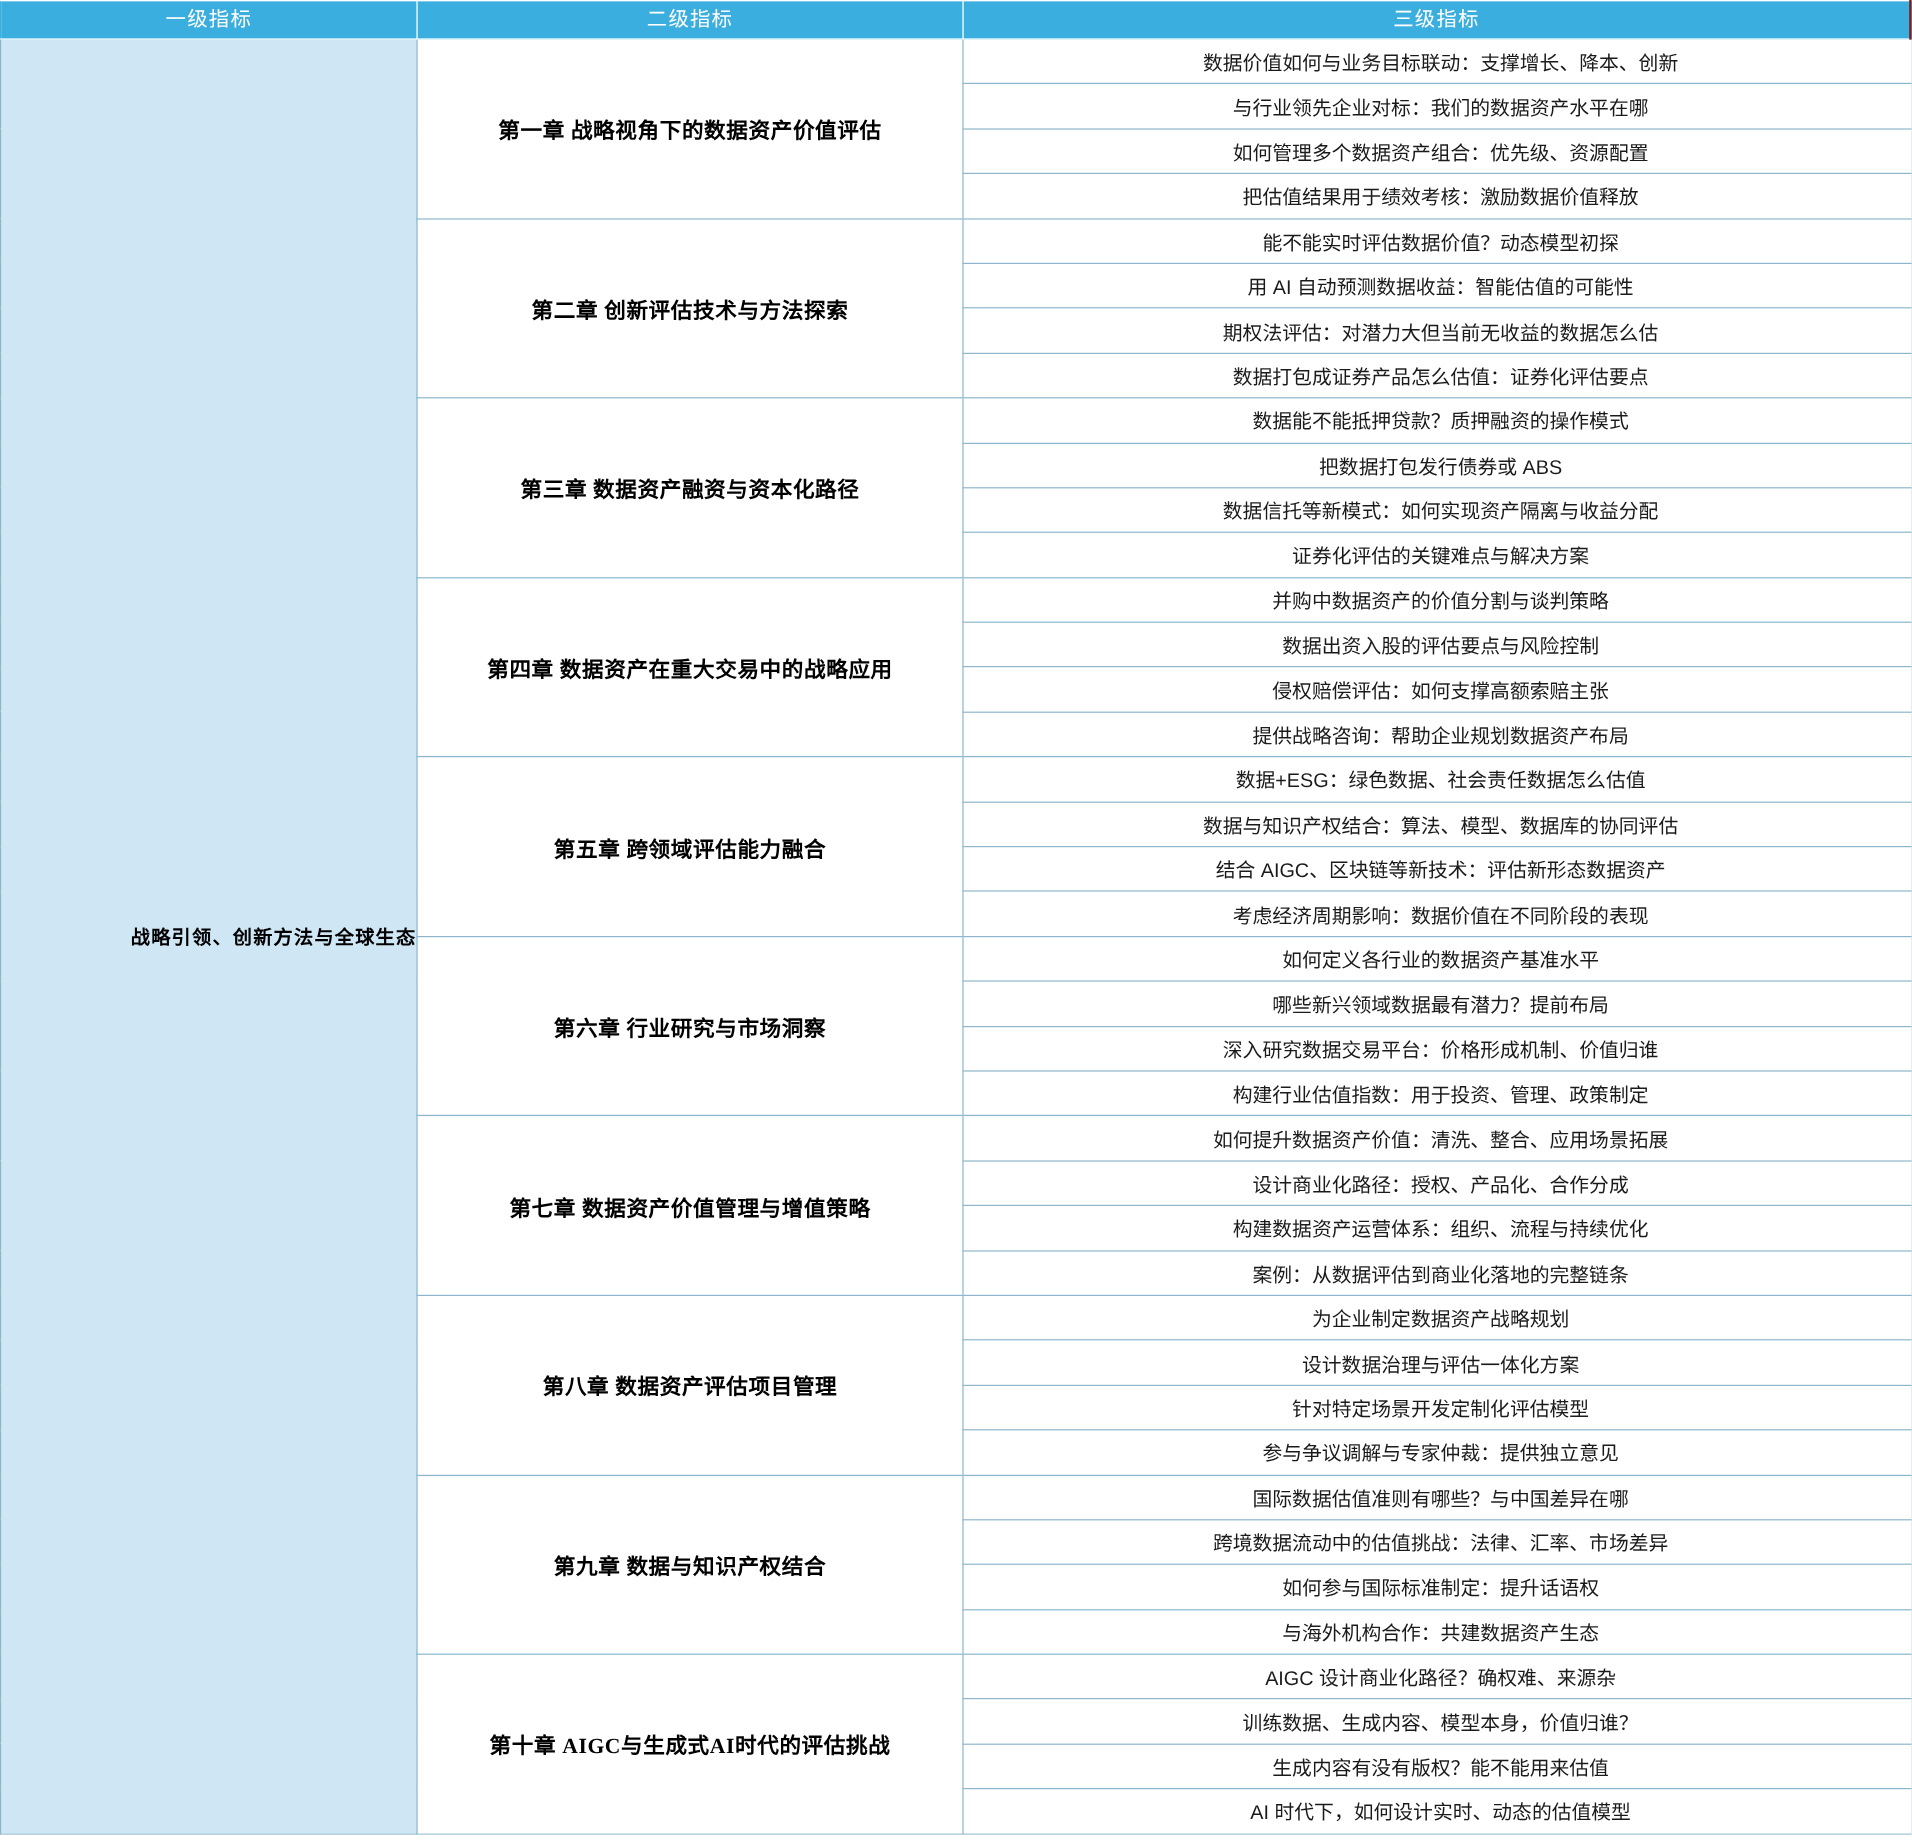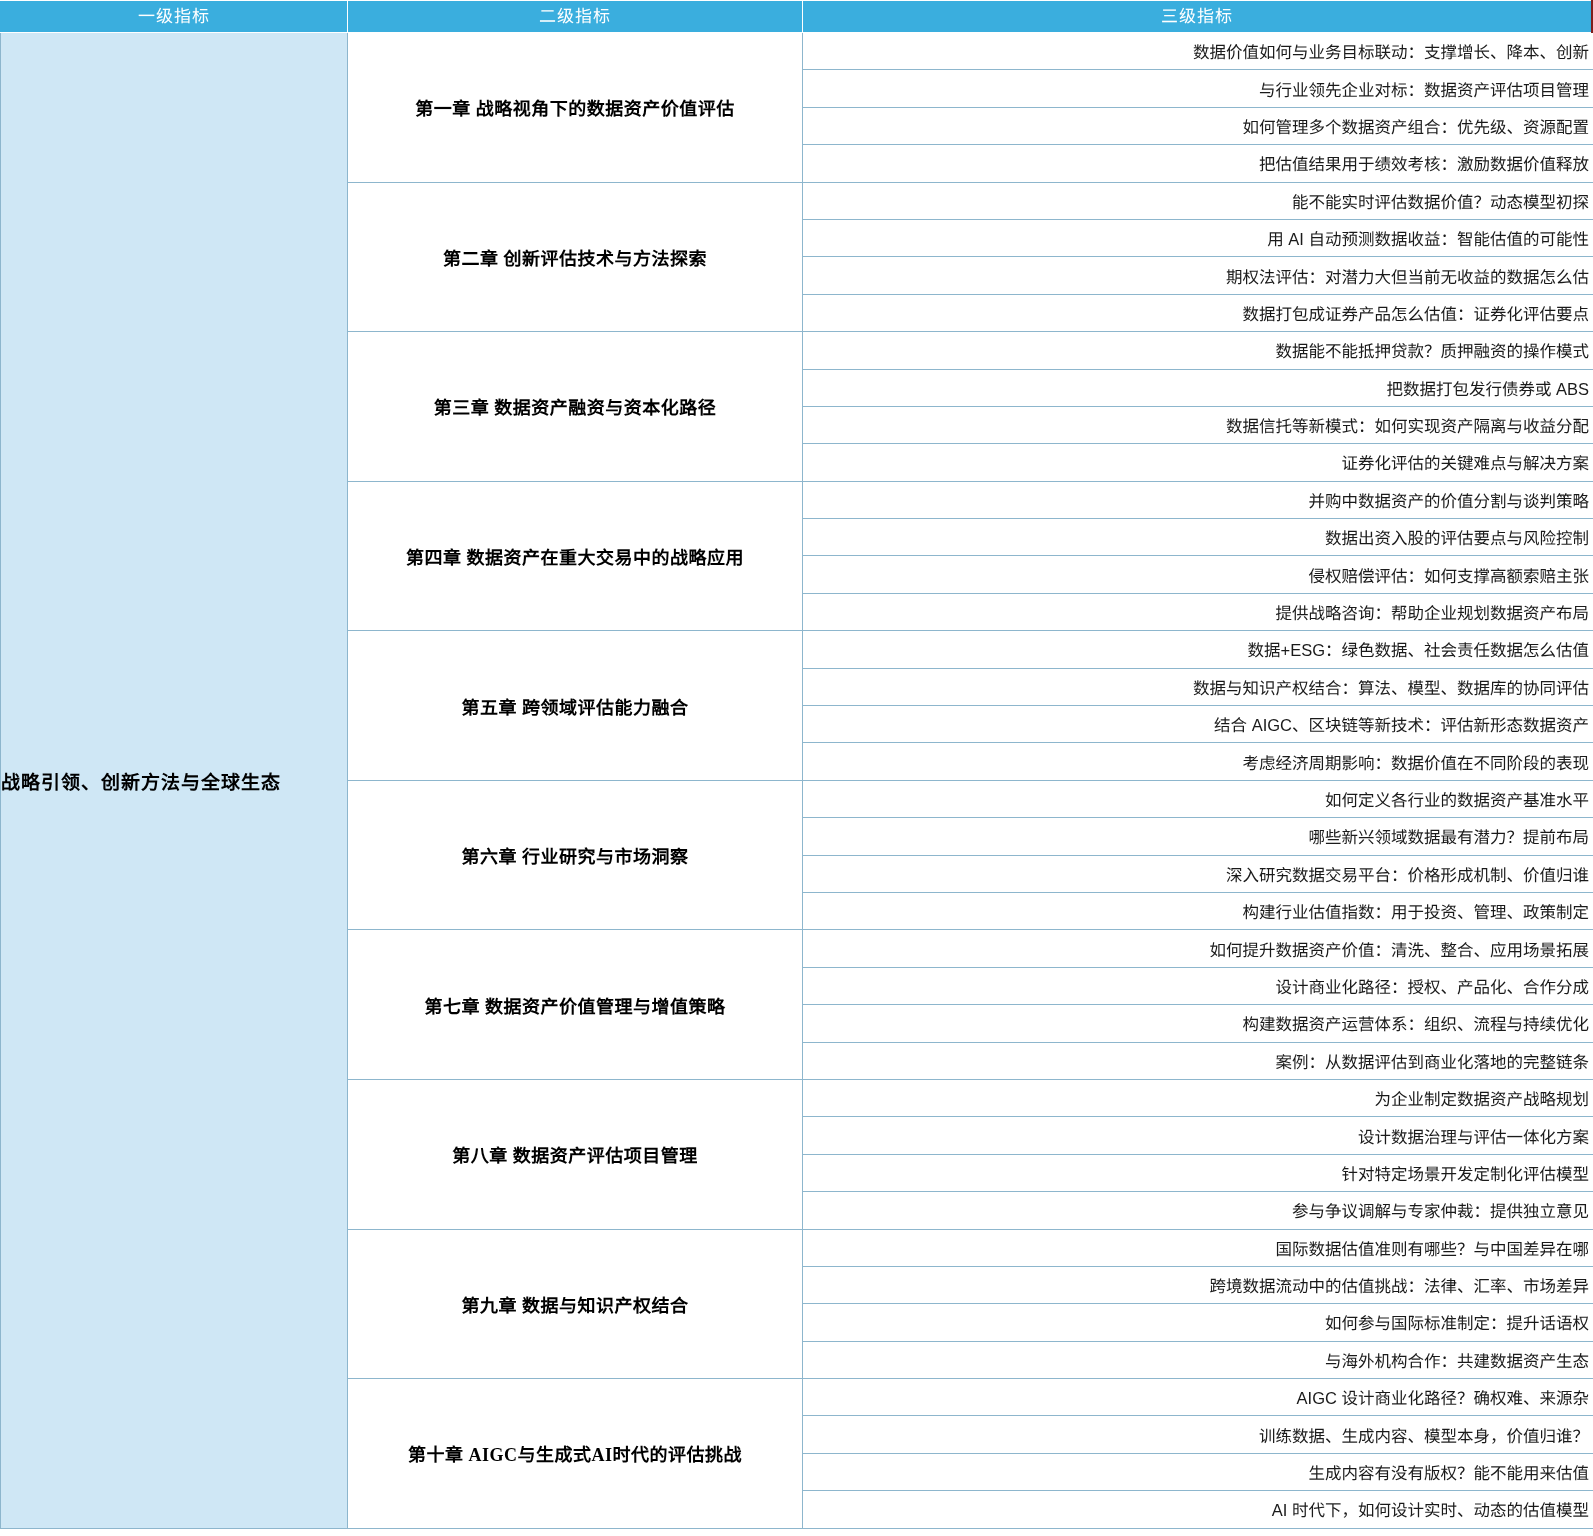--- a/index.html
+++ b/index.html
@@ -40,38 +40,38 @@
   thead th.h1 { border-left: 1px solid #3aaede; }
   thead th.h3 { border-right: 5px solid #7f1d1d; }
 
   td {
     border: 1px solid #8db6cd;
     padding: 0;
     vertical-align: middle;
   }
   td.lvl1 {
     background: #cfe7f5;
-    text-align: left;
-    font-size: 19px;
+    text-align: right;
+    font-size: 16px;
     font-weight: bold;
     color: #000000;
     letter-spacing: 1px;
   }
   td.lvl2 {
     background: #ffffff;
     text-align: center;
     font-size: 18px;
     font-weight: bold;
     color: #000000;
     letter-spacing: 0.5px;
     padding: 0 8px;
   }
   td.lvl3 {
     background: #ffffff;
-    text-align: right;
+    text-align: center;
     font-size: 16.5px;
     color: #1a1a1a;
     height: 36.4px;
     padding: 0 4px 0 9px;
     font-family: "Liberation Sans", sans-serif;
     white-space: nowrap;
   }
 </style>
 </head>
 <body>
@@ -90,21 +90,21 @@
         <th class="h3">三级指标</th>
       </tr>
     </thead>
     <tbody id="matrix-body">
         <tr>
           <td class="lvl1" rowspan="40">战略引领、创新方法与全球生态</td>
           <td class="lvl2" rowspan="4">第一章  战略视角下的数据资产价值评估</td>
           <td class="lvl3">数据价值如何与业务目标联动：支撑增长、降本、创新</td>
         </tr>
         <tr>
-          <td class="lvl3">与行业领先企业对标：数据资产评估项目管理</td>
+          <td class="lvl3">与行业领先企业对标：我们的数据资产水平在哪</td>
         </tr>
         <tr>
           <td class="lvl3">如何管理多个数据资产组合：优先级、资源配置</td>
         </tr>
         <tr>
           <td class="lvl3">把估值结果用于绩效考核：激励数据价值释放</td>
         </tr>
         <tr>
           <td class="lvl2" rowspan="4">第二章  创新评估技术与方法探索</td>
           <td class="lvl3">能不能实时评估数据价值？动态模型初探</td>

